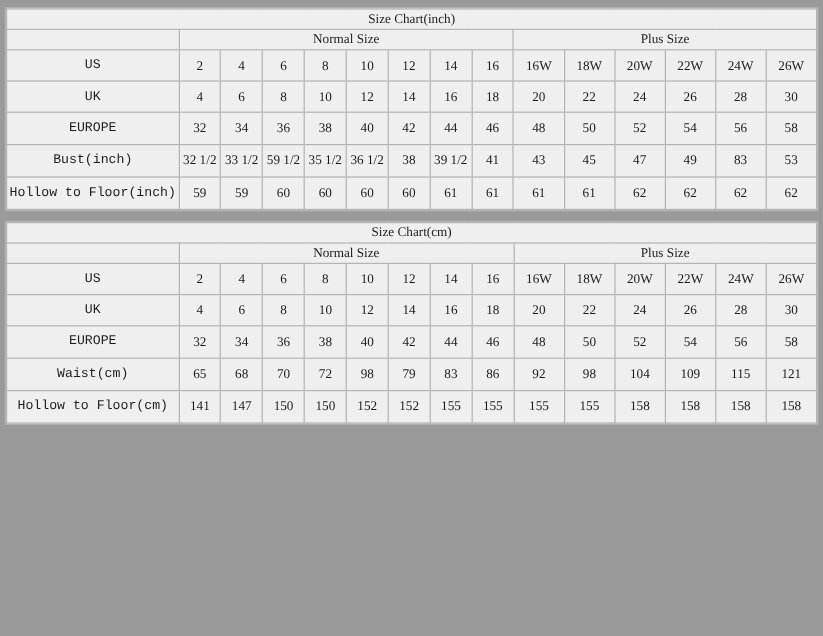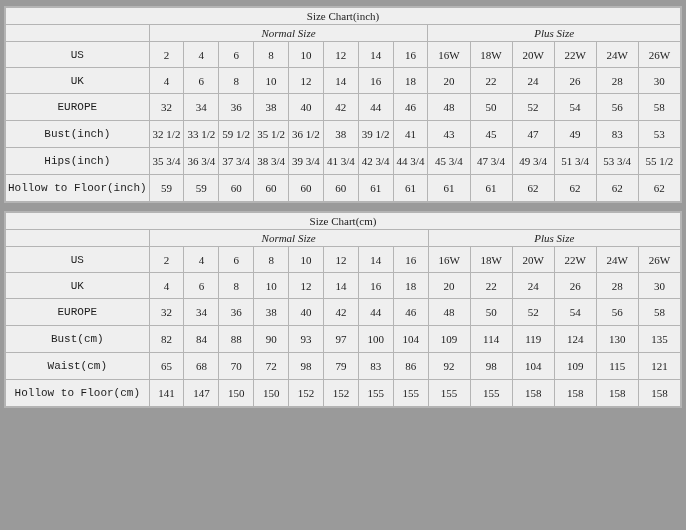--- a/index.html
+++ b/index.html
@@ -45,21 +45,20 @@
     overflow: hidden;
   }
   td.title-cell {
     font-size: 14px;
     padding: 4px 0 5px 0;
     border: 1px solid #b4b4b4;
   }
   td.group-cell {
     font-size: 13px;
     padding: 3px 0 4px 0;
-    font-style: italic;
   }
   td.blank-cell {
     border-right: 1px solid #b4b4b4;
   }
   td.rowlabel {
     font-size: 12px;
     text-align: center;
     padding: 4px 2px;
     font-family: Liberation Mono, monospace;
   }
@@ -173,37 +172,20 @@
           <td>41</td>
           <td>43</td>
           <td>45</td>
           <td>47</td>
           <td>49</td>
           <td>83</td>
           <td>53</td>
         </tr>
 
 
-        <tr class="data-row">
-          <td class="rowlabel">Hips(inch)</td>
-          <td>35 3/4</td>
-          <td>36 3/4</td>
-          <td>37 3/4</td>
-          <td>38 3/4</td>
-          <td>39 3/4</td>
-          <td>41 3/4</td>
-          <td>42 3/4</td>
-          <td>44 3/4</td>
-          <td>45 3/4</td>
-          <td>47 3/4</td>
-          <td>49 3/4</td>
-          <td>51 3/4</td>
-          <td>53 3/4</td>
-          <td>55 1/2</td>
-        </tr>
 
         <tr class="data-row">
           <td class="rowlabel">Hollow to Floor(inch)</td>
           <td>59</td>
           <td>59</td>
           <td>60</td>
           <td>60</td>
           <td>60</td>
           <td>60</td>
           <td>61</td>
@@ -295,37 +277,20 @@
           <td>44</td>
           <td>46</td>
           <td>48</td>
           <td>50</td>
           <td>52</td>
           <td>54</td>
           <td>56</td>
           <td>58</td>
         </tr>
 
-        <tr class="data-row">
-          <td class="rowlabel">Bust(cm)</td>
-          <td>82</td>
-          <td>84</td>
-          <td>88</td>
-          <td>90</td>
-          <td>93</td>
-          <td>97</td>
-          <td>100</td>
-          <td>104</td>
-          <td>109</td>
-          <td>114</td>
-          <td>119</td>
-          <td>124</td>
-          <td>130</td>
-          <td>135</td>
-        </tr>
 
         <tr class="data-row">
           <td class="rowlabel">Waist(cm)</td>
           <td>65</td>
           <td>68</td>
           <td>70</td>
           <td>72</td>
           <td>98</td>
           <td>79</td>
           <td>83</td>

